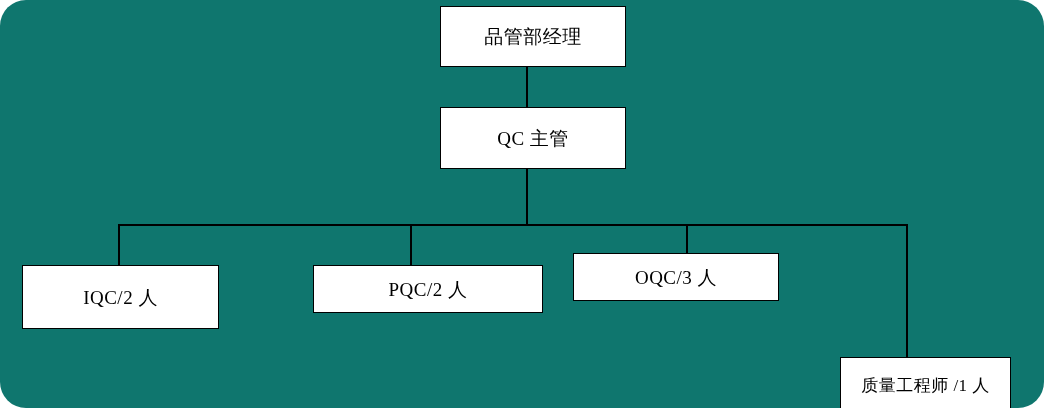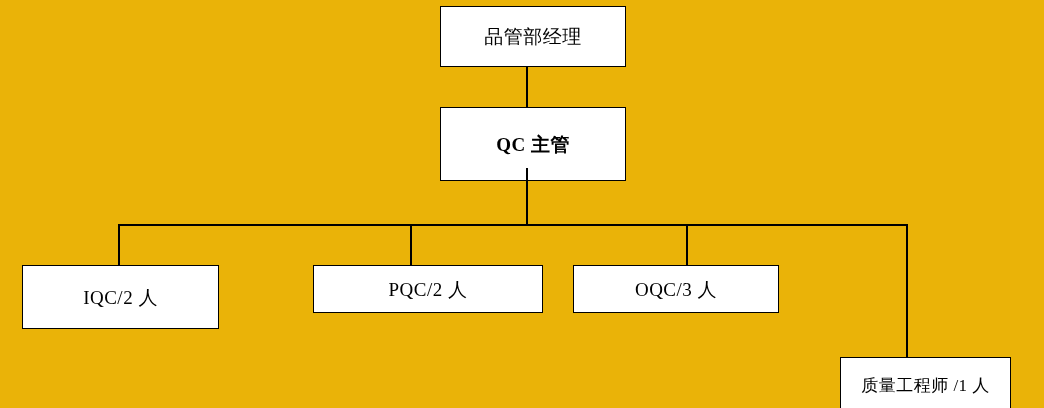--- a/index.html
+++ b/index.html
@@ -5,48 +5,49 @@
 <style>
   html, body {
     margin: 0;
     padding: 0;
     background: #ffffff;
   }
   #canvas {
     position: relative;
     width: 1044px;
     height: 408px;
-    background: #eab308;
+    background: #0f766e;
     overflow: hidden;
     font-family: "Liberation Serif", "DejaVu Serif", serif;
+    border-radius: 26px;
   }
   .node {
     position: absolute;
     box-sizing: border-box;
     border: 1.6px solid #000000;
     background: #ffffff;
     display: flex;
     align-items: center;
     justify-content: center;
     color: #000000;
     white-space: nowrap;
   }
   .node-label {
     display: block;
     line-height: 1;
     letter-spacing: 0.5px;
   }
   
   #node-manager      { left: 440px; top: 6px;   width: 186px; height: 61px; }
   #node-manager .node-label  { font-size: 19px; }
-  #node-supervisor   { left: 440px; top: 107px; width: 186px; height: 74px; font-weight: bold; }
+  #node-supervisor   { left: 440px; top: 107px; width: 186px; height: 62px; }
   #node-supervisor .node-label { font-size: 19px; }
   #node-iqc          { left: 22px;  top: 265px; width: 197px; height: 64px; }
   #node-pqc          { left: 313px; top: 265px; width: 230px; height: 48px; }
-  #node-oqc          { left: 573px; top: 265px; width: 206px; height: 48px; }
+  #node-oqc          { left: 573px; top: 253px; width: 206px; height: 48px; }
   #node-iqc .node-label,
   #node-pqc .node-label,
   #node-oqc .node-label { font-size: 19px; }
   #node-quality-engineer { left: 840px; top: 357px; width: 171px; height: 56px; }
   #node-quality-engineer .node-label { font-size: 17px; }
 
   
   .conn {
     position: absolute;
     background: #000000;

